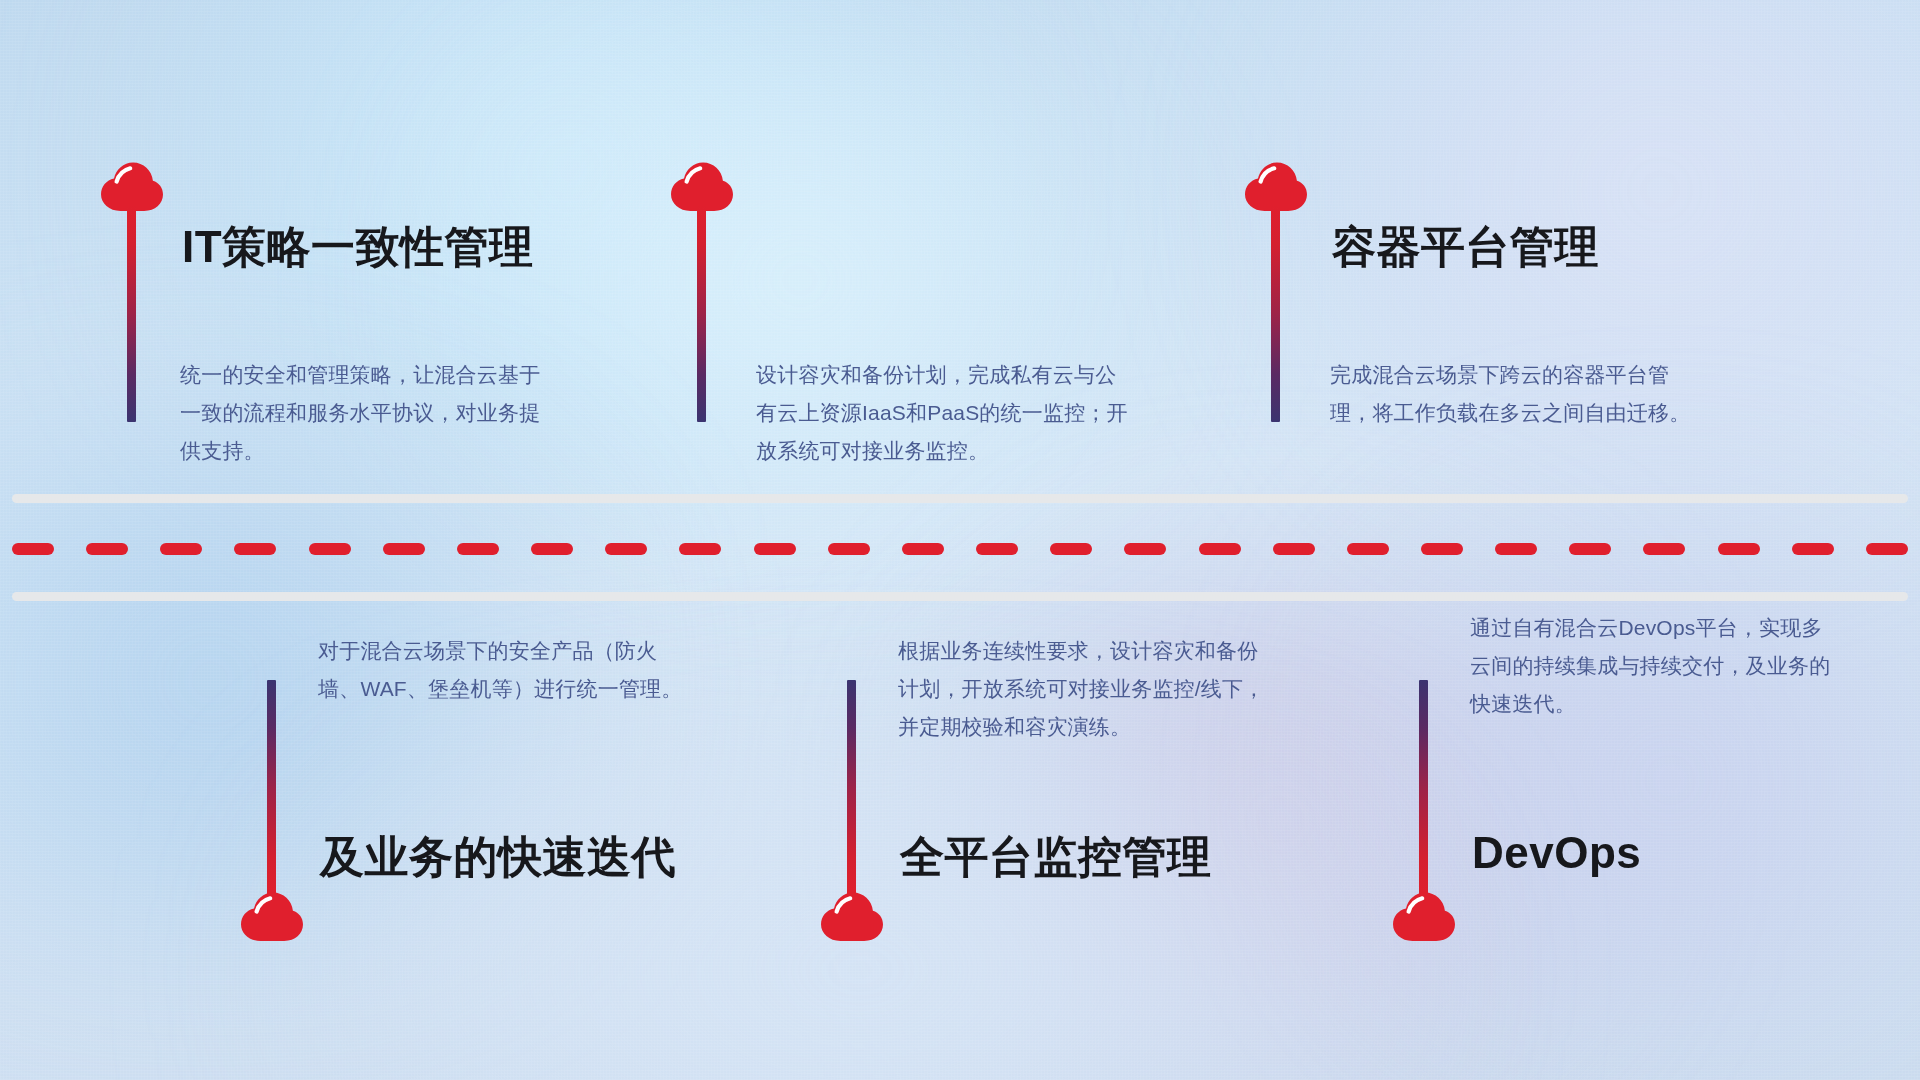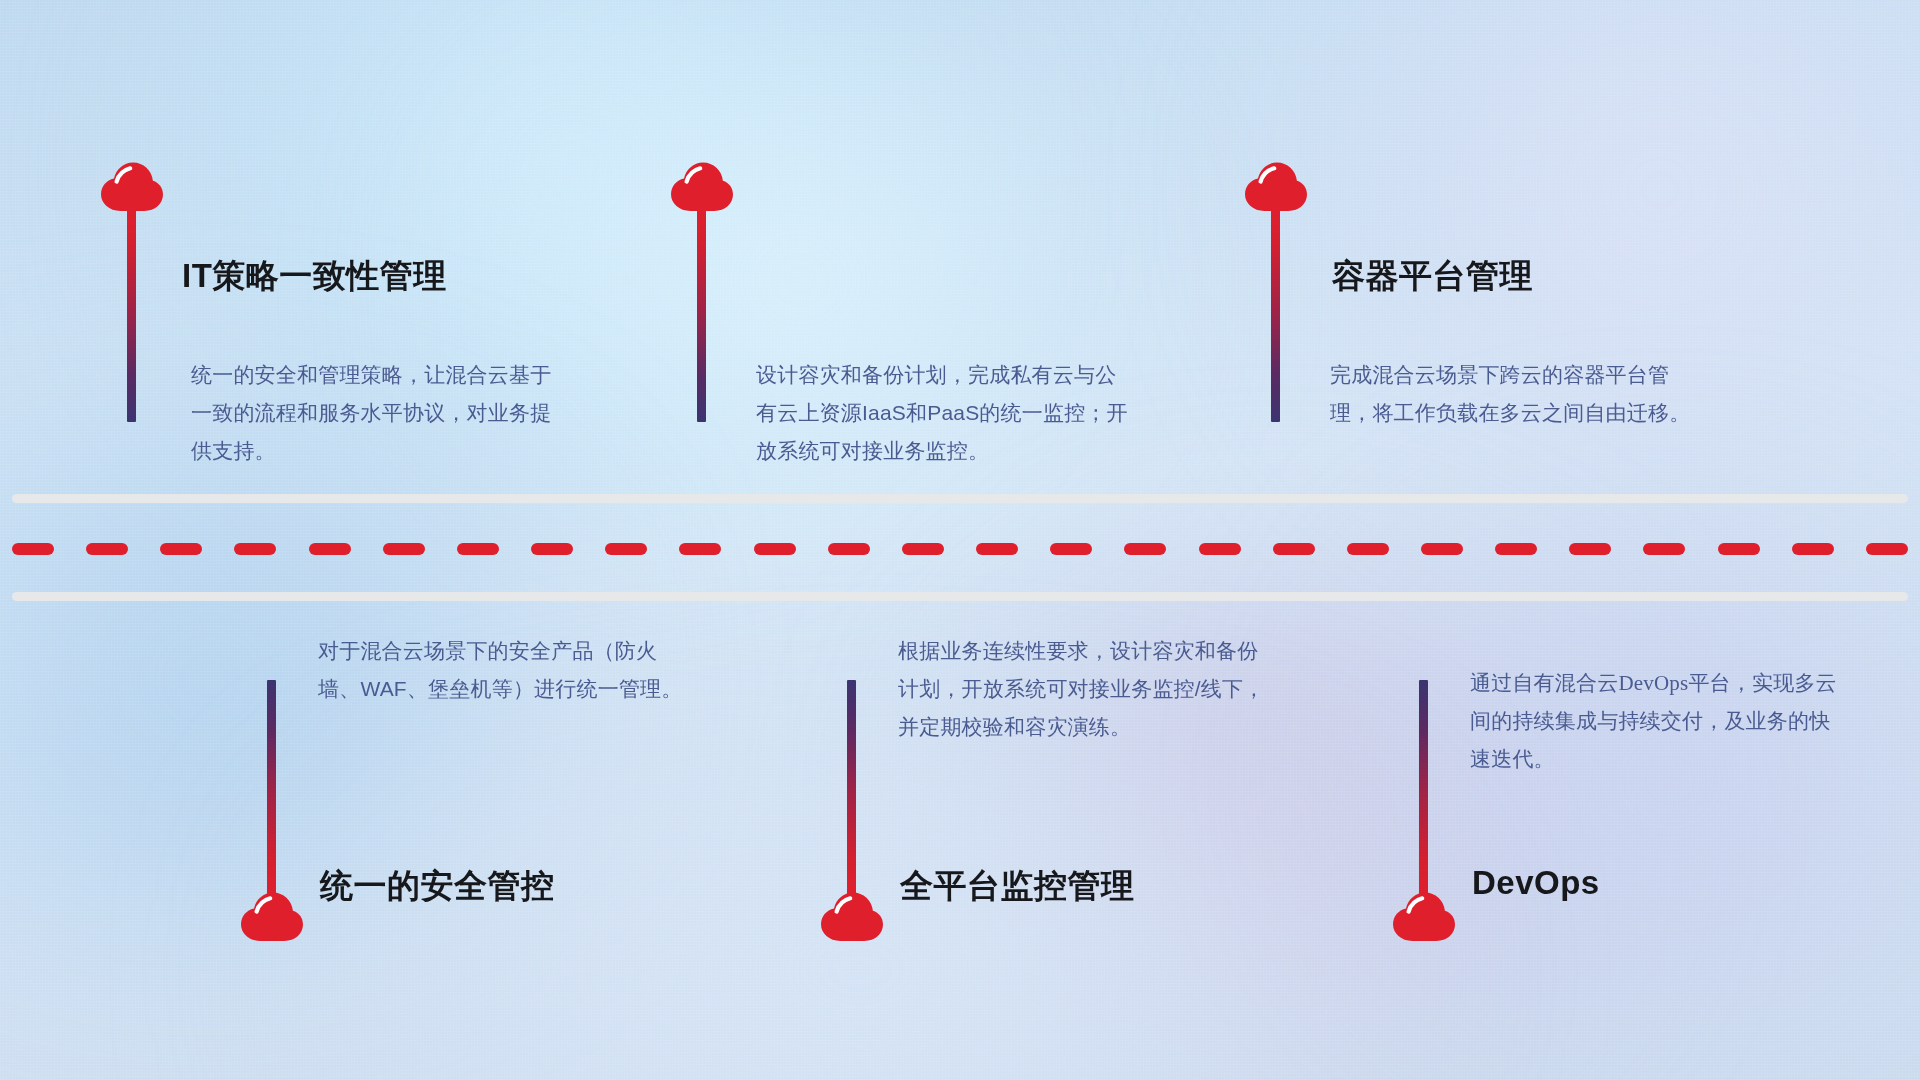--- a/index.html
+++ b/index.html
@@ -121,26 +121,25 @@
   }
   .stem-down {
     background: linear-gradient(to bottom, #e01f2d 0%, #d4202f 18%, #9d2348 50%, #5a2a63 78%, #3b3470 100%);
   }
   .stem-up {
     background: linear-gradient(to top, #e01f2d 0%, #d4202f 18%, #9d2348 50%, #5a2a63 78%, #3b3470 100%);
   }
 
   .card-title {
     position: absolute;
-    font-size: 33px;
+    font-size: 44px;
     font-weight: 700;
     color: #17181c;
     white-space: nowrap;
     letter-spacing: 0.5px;
-    margin-top: 36px;
   }
   .card-body {
     position: absolute;
     font-size: 21px;
     line-height: 38px;
     color: #4a5b91;
     width: 372px;
     letter-spacing: 0.2px;
   }
 
@@ -170,21 +169,21 @@
   <div class="node row-top" style="left:100px; top:160px;">
     <div class="cloud">
       <svg viewBox="0 0 64 52" xmlns="http://www.w3.org/2000/svg">
         <path d="M20.5 51C9.2 51 1 43.6 1 34.3c0-7.7 5.4-14 13-15.7C15.8 9.5 23.6 2.5 33 2.5c10.4 0 18.9 8 19.9 18.3C59 22.6 63 28 63 34.6 63 43.8 55 51 44.2 51Z" fill="#e01f2d"></path>
         <path d="M16.6 21.6c1.9-6.6 7.1-11.6 13.6-13.3" fill="none" stroke="#ffffff" stroke-width="4.2" stroke-linecap="round"></path>
       </svg>
     </div>
     <div class="stem stem-down"></div>
   </div>
   <div class="card-title" style="left:182px; top:218px;">IT策略一致性管理</div>
-  <div class="card-body" style="left:180px; top:356px;margin-left:11px;">统一的安全和管理策略，让混合云基于一致的流程和服务水平协议，对业务提供支持。</div>
+  <div class="card-body" style="left:180px; top:356px;">统一的安全和管理策略，让混合云基于一致的流程和服务水平协议，对业务提供支持。</div>
 
   <div class="node row-top" style="left:670px; top:160px;">
     <div class="cloud">
       <svg viewBox="0 0 64 52" xmlns="http://www.w3.org/2000/svg">
         <path d="M20.5 51C9.2 51 1 43.6 1 34.3c0-7.7 5.4-14 13-15.7C15.8 9.5 23.6 2.5 33 2.5c10.4 0 18.9 8 19.9 18.3C59 22.6 63 28 63 34.6 63 43.8 55 51 44.2 51Z" fill="#e01f2d"></path>
         <path d="M16.6 21.6c1.9-6.6 7.1-11.6 13.6-13.3" fill="none" stroke="#ffffff" stroke-width="4.2" stroke-linecap="round"></path>
       </svg>
     </div>
     <div class="stem stem-down"></div>
   </div>
@@ -236,21 +235,21 @@
   <div class="node row-bot" style="left:240px; top:630px;">
     <div class="stem stem-up"></div>
     <div class="cloud">
       <svg viewBox="0 0 64 52" xmlns="http://www.w3.org/2000/svg">
         <path d="M20.5 51C9.2 51 1 43.6 1 34.3c0-7.7 5.4-14 13-15.7C15.8 9.5 23.6 2.5 33 2.5c10.4 0 18.9 8 19.9 18.3C59 22.6 63 28 63 34.6 63 43.8 55 51 44.2 51Z" fill="#e01f2d"></path>
         <path d="M16.6 21.6c1.9-6.6 7.1-11.6 13.6-13.3" fill="none" stroke="#ffffff" stroke-width="4.2" stroke-linecap="round"></path>
       </svg>
     </div>
   </div>
   <div class="card-body" style="left:318px; top:632px;">对于混合云场景下的安全产品（防火墙、WAF、堡垒机等）进行统一管理。</div>
-  <div class="card-title" style="left:320px; top:828px;">统一的安全管控</div>
+  <div class="card-title" style="left:320px; top:828px;">及业务的快速迭代</div>
 
   <div class="node row-bot" style="left:820px; top:630px;">
     <div class="stem stem-up"></div>
     <div class="cloud">
       <svg viewBox="0 0 64 52" xmlns="http://www.w3.org/2000/svg">
         <path d="M20.5 51C9.2 51 1 43.6 1 34.3c0-7.7 5.4-14 13-15.7C15.8 9.5 23.6 2.5 33 2.5c10.4 0 18.9 8 19.9 18.3C59 22.6 63 28 63 34.6 63 43.8 55 51 44.2 51Z" fill="#e01f2d"></path>
         <path d="M16.6 21.6c1.9-6.6 7.1-11.6 13.6-13.3" fill="none" stroke="#ffffff" stroke-width="4.2" stroke-linecap="round"></path>
       </svg>
     </div>
   </div>
@@ -259,16 +258,16 @@
 
   <div class="node row-bot" style="left:1392px; top:630px;">
     <div class="stem stem-up"></div>
     <div class="cloud">
       <svg viewBox="0 0 64 52" xmlns="http://www.w3.org/2000/svg">
         <path d="M20.5 51C9.2 51 1 43.6 1 34.3c0-7.7 5.4-14 13-15.7C15.8 9.5 23.6 2.5 33 2.5c10.4 0 18.9 8 19.9 18.3C59 22.6 63 28 63 34.6 63 43.8 55 51 44.2 51Z" fill="#e01f2d"></path>
         <path d="M16.6 21.6c1.9-6.6 7.1-11.6 13.6-13.3" fill="none" stroke="#ffffff" stroke-width="4.2" stroke-linecap="round"></path>
       </svg>
     </div>
   </div>
-  <div class="card-body" style="left:1470px; top:664px;font-family:Liberation Serif, serif;">通过自有混合云DevOps平台，实现多云间的持续集成与持续交付，及业务的快速迭代。</div>
+  <div class="card-body" style="left:1470px; top:609px;">通过自有混合云DevOps平台，实现多云间的持续集成与持续交付，及业务的快速迭代。</div>
   <div class="card-title" style="left:1472px; top:828px;">DevOps</div>
 
 </div>
 
 </body></html>

